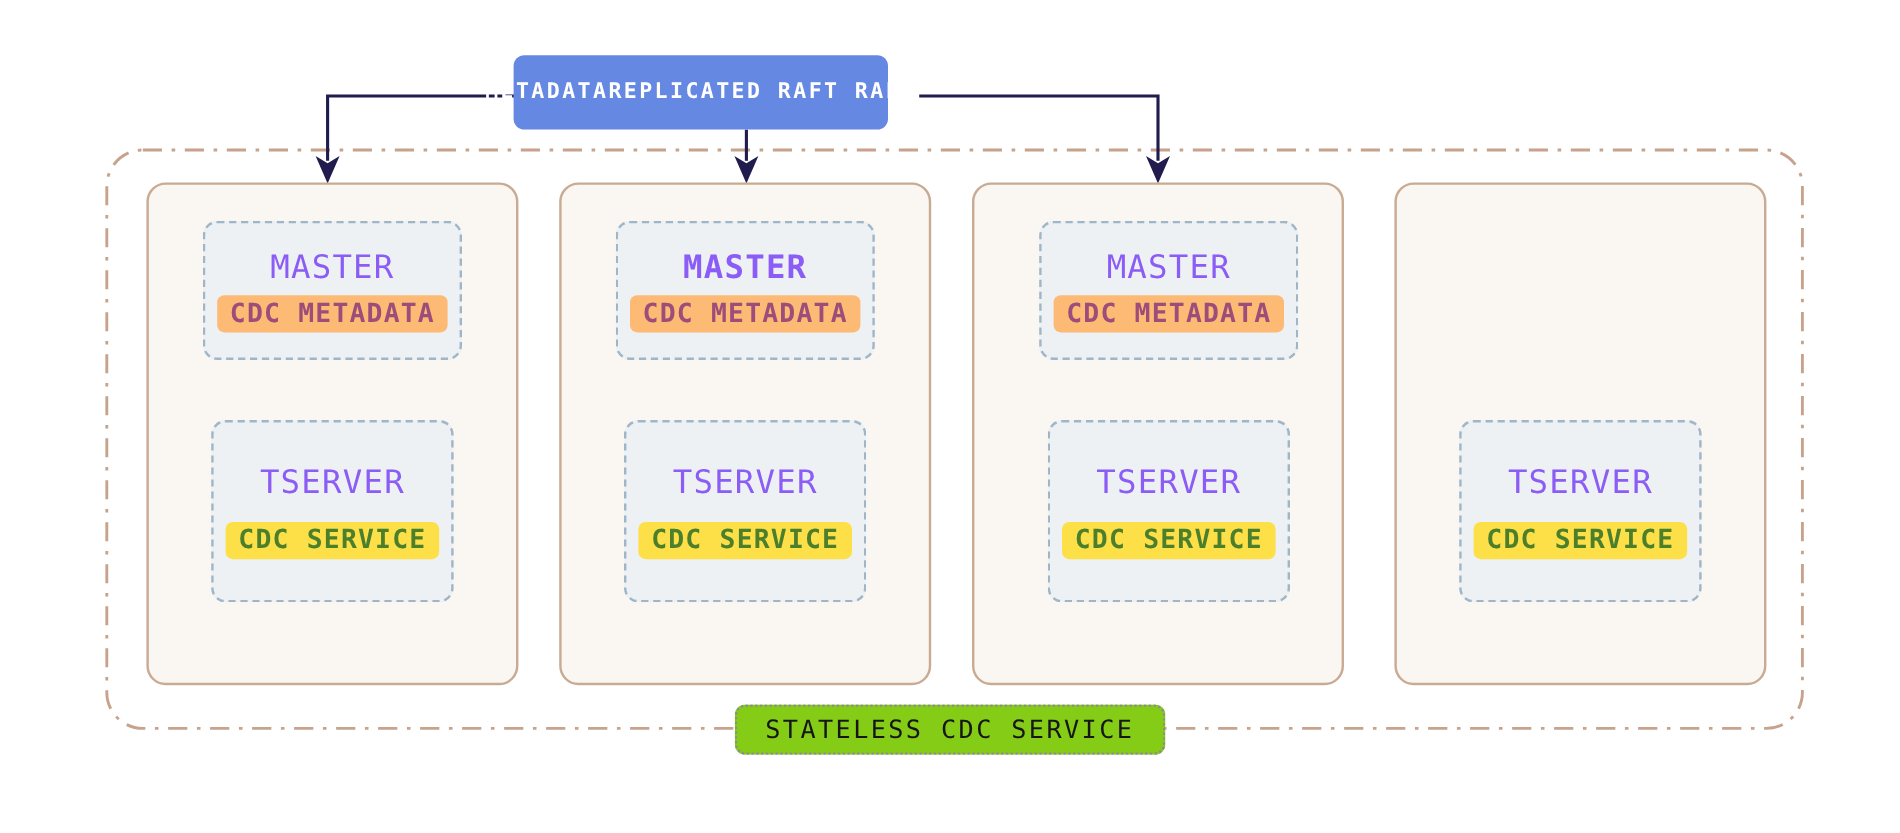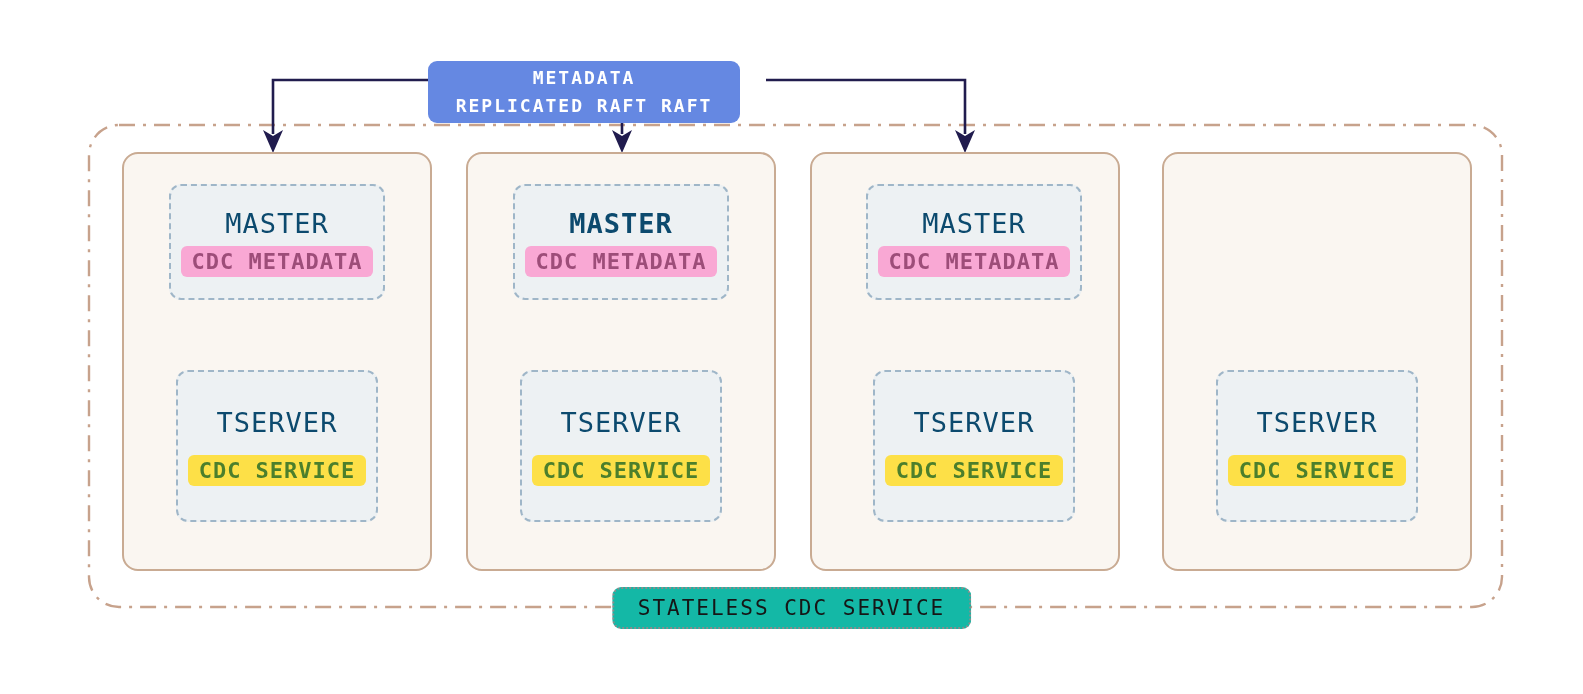--- a/index.html
+++ b/index.html
@@ -9,61 +9,61 @@
     background:#ffffff;
     font-family:"DejaVu Sans Mono", monospace;
     overflow:hidden;
   }
   svg.overlay{position:absolute;left:0;top:0;z-index:1;}
 
   
   .raft-box{
     position:absolute;left:428px;top:46px;width:312px;height:62px;
     background:#6588e2;border-radius:9px;z-index:2;
-    display:flex;flex-direction:column;align-items:center;justify-content:center;
+    display:flex;flex-direction:row;align-items:center;justify-content:center;
     color:#ffffff;font-weight:700;font-size:18px;letter-spacing:2px;line-height:1.55;
-    text-align:center;white-space:nowrap;margin-top:15px;
+    text-align:center;white-space:nowrap;
   }
 
   
   .node{
     position:absolute;top:152px;width:306px;height:415px;z-index:2;
     border:2px solid #c9ab93;border-radius:16px;background:#faf6f1;
   }
   .node--1{left:122px;}
   .node--2{left:466px;}
   .node--3{left:810px;}
   .node--4{left:1162px;}
 
   .inner-box{
     position:absolute;left:50%;transform:translateX(-50%);
     border:2px dashed #9fb6c8;border-radius:12px;background:#edf1f3;
     display:flex;flex-direction:column;align-items:center;justify-content:center;
   }
   .master-box{top:30px;width:212px;height:112px;gap:7px;}
-  .tserver-box{top:216px;width:198px;height:148px;gap:17px;}
+  .tserver-box{top:196px;width:198px;height:148px;gap:17px;}
   
   .node--3 .inner-box{transform:translateX(calc(-50% + 9px));}
 
   .box-title{
-    font-size:27px;color:#0c4a6e;letter-spacing:1px;font-weight:400;white-space:nowrap;
+    font-size:27px;color:#8b5cf6;letter-spacing:1px;font-weight:400;white-space:nowrap;
   }
   .node--leader .master-box .box-title{font-weight:700;}
 
   .badge{
     font-size:22px;font-weight:700;letter-spacing:1px;white-space:nowrap;
     padding:3px 11px;border-radius:6px;
   }
-  .badge--metadata{color:#9d4d79;background:#f9a8d4;}
+  .badge--metadata{color:#9d4d79;background:#fdba74;}
   .badge--service{color:#4c7f2c;background:#fde047;}
 
   
   .stateless-label{
     position:absolute;left:50%;transform:translateX(-50%);top:587px;z-index:3;
-    background:#14b8a6;border:2px dotted #8c8c8c;border-radius:9px;
+    background:#84cc16;border:2px dotted #8c8c8c;border-radius:9px;
     padding:7px 24px;font-size:21px;letter-spacing:2px;color:#161616;white-space:nowrap;
   }
 </style>
 </head>
 <body>
 
 <div class="canvas">
 
   <svg class="overlay" width="1583" height="694" viewBox="0 0 1583 694">
 

